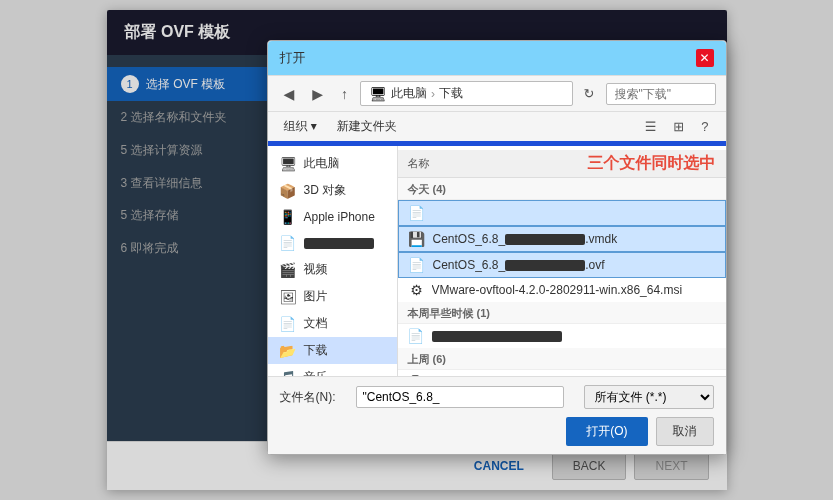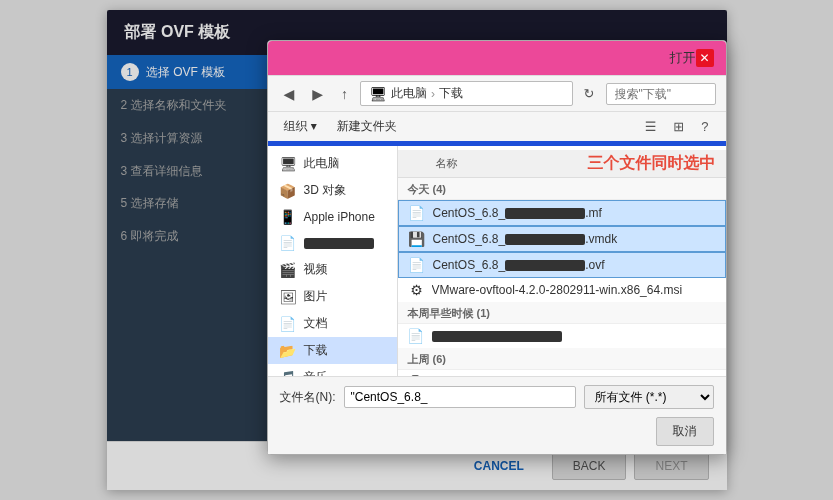--- a/index.html
+++ b/index.html
@@ -40,21 +40,21 @@
       display: flex;
       flex: 1;
       overflow: hidden;
     }
 
     
     .wizard-sidebar {
       width: 160px;
       background: #2c3e50;
       color: #ccc;
-      padding: 0 0;
+      padding: 12px 0;
       flex-shrink: 0;
     }
 
     .step-item {
       padding: 8px 14px;
       font-size: 12px;
       cursor: pointer;
       color: #aaa;
       line-height: 1.4;
     }
@@ -220,27 +220,28 @@
       background: #fff;
       border: 1px solid #aaa;
       border-radius: 4px;
       box-shadow: 0 4px 20px rgba(0,0,0,0.4);
       display: flex;
       flex-direction: column;
       font-size: 12px;
     }
 
     .file-dialog-titlebar {
-      background: #ec4899;
+      background: #7dd3fc;
       border-bottom: 1px solid #ddd;
       padding: 8px 12px;
       display: flex;
       align-items: center;
-      justify-content: flex-end;
+      justify-content: space-between;
       border-radius: 4px 4px 0 0;
+      gap: 16px;
     }
 
     .file-dialog-title {
       font-size: 13px;
       color: #333;
     }
 
     .dialog-close {
       width: 18px;
       height: 18px;
@@ -393,21 +394,21 @@
     .file-col-header {
       display: flex;
       align-items: center;
       padding: 3px 10px;
       background: #f0f0f0;
       border-bottom: 1px solid #ddd;
       font-size: 11px;
       color: #555;
     }
 
-    .file-col-name { flex: 1; margin-left: 28px; }
+    .file-col-name { flex: 1; }
     .file-col-note { color: #e74c3c; font-size: 16px; font-weight: bold; margin-left: 8px; }
 
     .file-row {
       display: flex;
       align-items: center;
       padding: 4px 10px;
       cursor: pointer;
       font-size: 12px;
       color: #333;
       gap: 6px;
@@ -424,21 +425,21 @@
     
     .file-dialog-footer {
       border-top: 1px solid #ddd;
       padding: 8px 12px;
       background: #f5f5f5;
     }
 
     .footer-row1 {
       display: flex;
       align-items: center;
-      gap: 8px;
+      gap: 20px;
       margin-bottom: 8px;
     }
 
     .footer-label { font-size: 12px; color: #333; white-space: nowrap; }
 
     .filename-input {
       flex: 1;
       border: 1px solid #bbb;
       border-radius: 2px;
       padding: 3px 6px;
@@ -500,21 +501,21 @@
 
     <div class="wizard-sidebar">
       <div class="step-item active">
         <span class="step-num">1</span>
         <span>选择 OVF 模板</span>
       </div>
       <div class="step-item">
         <span>2 选择名称和文件夹</span>
       </div>
       <div class="step-item">
-        <span>3 选择计算资源</span>
+        <span>5 选择计算资源</span>
       </div>
       <div class="step-item">
         <span>3 查看详细信息</span>
       </div>
       <div class="step-item">
         <span>5 选择存储</span>
       </div>
       <div class="step-item">
         <span>6 即将完成</span>
       </div>
@@ -635,23 +636,20 @@
 
           <div class="file-col-header">
             <span class="file-col-name">名称</span>
             <span class="file-col-note">三个文件同时选中</span>
           </div>
 
           <div class="file-group-label">今天 (4)</div>
 
           <div class="file-row selected">
             <span class="file-row-icon">📄</span>
-            <span class="file-row-name">
-              CentOS_6.8_<span class="redact-bar" style="width:80px;"></span>.mf
-            </span>
           </div>
           <div class="file-row selected">
             <span class="file-row-icon">💾</span>
             <span class="file-row-name">
               CentOS_6.8_<span class="redact-bar" style="width:80px;"></span>.vmdk
             </span>
           </div>
           <div class="file-row selected">
             <span class="file-row-icon">📄</span>
             <span class="file-row-name">
@@ -682,20 +680,21 @@
 
       <div class="file-dialog-footer">
         <div class="footer-row1">
           <span class="footer-label">文件名(N):</span>
           <input type="text" class="filename-input" value="&quot;CentOS_6.8_" style="">
           <select class="filetype-select">
             <option>所有文件 (*.*)</option>
           </select>
         </div>
         <div class="footer-row2">
+          <button class="btn-open">打开(O)</button>
           <button class="btn-dialog-cancel">取消</button>
         </div>
       </div>
 
     </div>
   </div>
 
 </div>
 
 </body></html>

